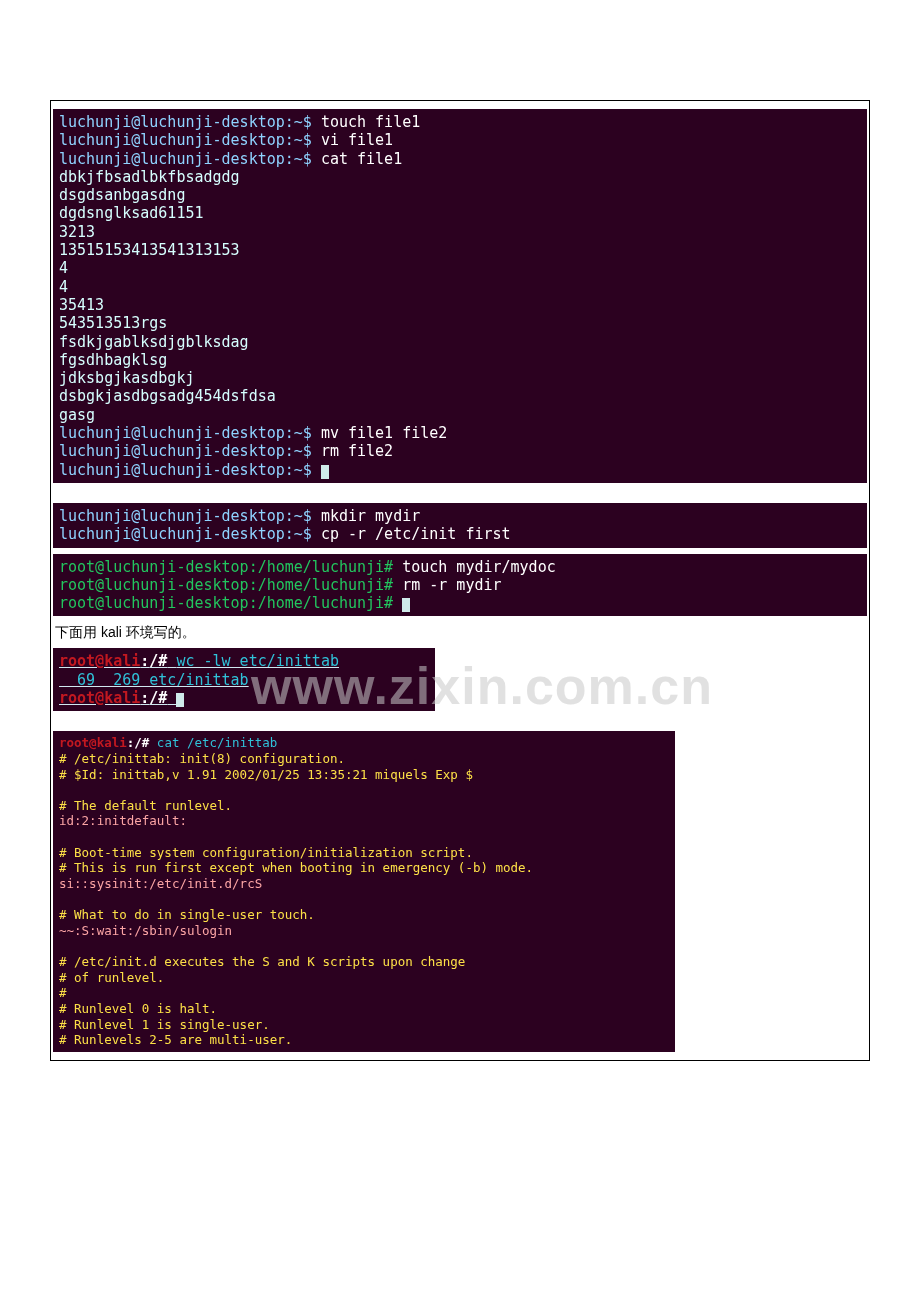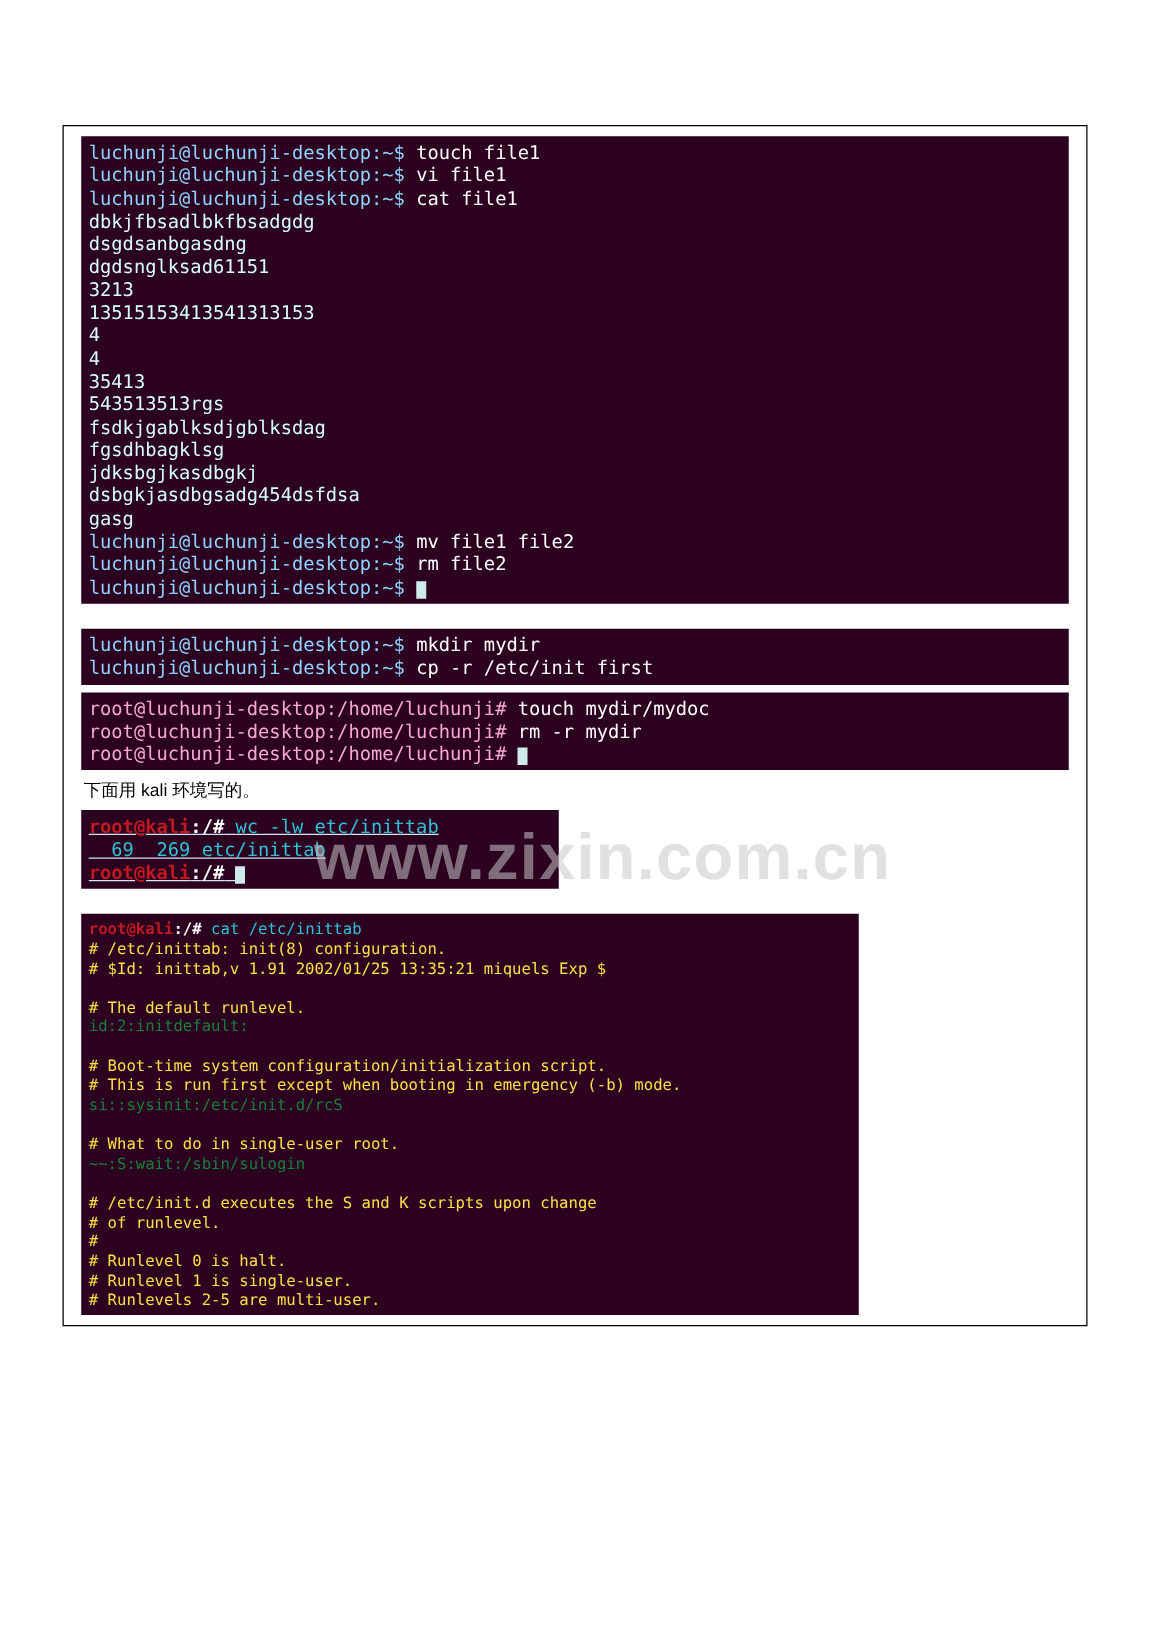--- a/index.html
+++ b/index.html
@@ -5,43 +5,43 @@
   body {
     margin: 0;
     padding: 0;
     background: #fff;
     font-family: "DejaVu Sans Mono", "Courier New", monospace;
     width: 920px;
   }
   .page-wrap {
     border: 1px solid #000;
     margin: 100px 50px 60px 50px;
-    padding: 8px 14px;
+    padding: 8px 2px;
     box-sizing: border-box;
     position: relative;
   }
   .term {
     background: #2c0120;
     color: #d0e8f0;
     font-size: 15px;
     line-height: 1.22;
     padding: 4px 6px;
     white-space: pre;
     margin: 0;
   }
   .term.small { font-size: 12.5px; line-height: 1.25; }
   .cmd { color: #ffffff; }
   .entry { color: #d6ffff; }
   .prompt1 { color: #8fd3ff; } 
-  .prompt2 { color: #f9a8d4; } 
+  .prompt2 { color: #22c55e; } 
   .kali-prompt { color: #c21820; font-weight: bold; }
   .kali-text { color: #ffffff; font-weight: bold; }
   .kali-path { color: #30c1d8; }
   .comment { color: #fde047; text-align: center; }
-  .cfgline { color: #15803d; margin-top: 30px; }
+  .cfgline { color: #fca5a5; margin-top: 30px; }
   .cursor {
     display: inline-block;
     width: 8px;
     height: 14px;
     background: #cfeaea;
     vertical-align: text-bottom;
   }
   .gap { height: 20px; }
   .gap-sm { height: 6px; }
   .caption {
@@ -115,21 +115,21 @@
 <span class="comment"># /etc/inittab: init(8) configuration.</span>
 <span class="comment"># $Id: inittab,v 1.91 2002/01/25 13:35:21 miquels Exp $</span>
 
 <span class="comment"># The default runlevel.</span>
 <span class="cfgline">id:2:initdefault:</span>
 
 <span class="comment"># Boot-time system configuration/initialization script.</span>
 <span class="comment"># This is run first except when booting in emergency (-b) mode.</span>
 <span class="cfgline">si::sysinit:/etc/init.d/rcS</span>
 
-<span class="comment"># What to do in single-user root.</span>
+<span class="comment"># What to do in single-user touch.</span>
 <span class="cfgline">~~:S:wait:/sbin/sulogin</span>
 
 <span class="comment"># /etc/init.d executes the S and K scripts upon change</span>
 <span class="comment"># of runlevel.</span>
 <span class="comment">#</span>
 <span class="comment"># Runlevel 0 is halt.</span>
 <span class="comment"># Runlevel 1 is single-user.</span>
 <span class="comment"># Runlevels 2-5 are multi-user.</span>
 </div>
 

